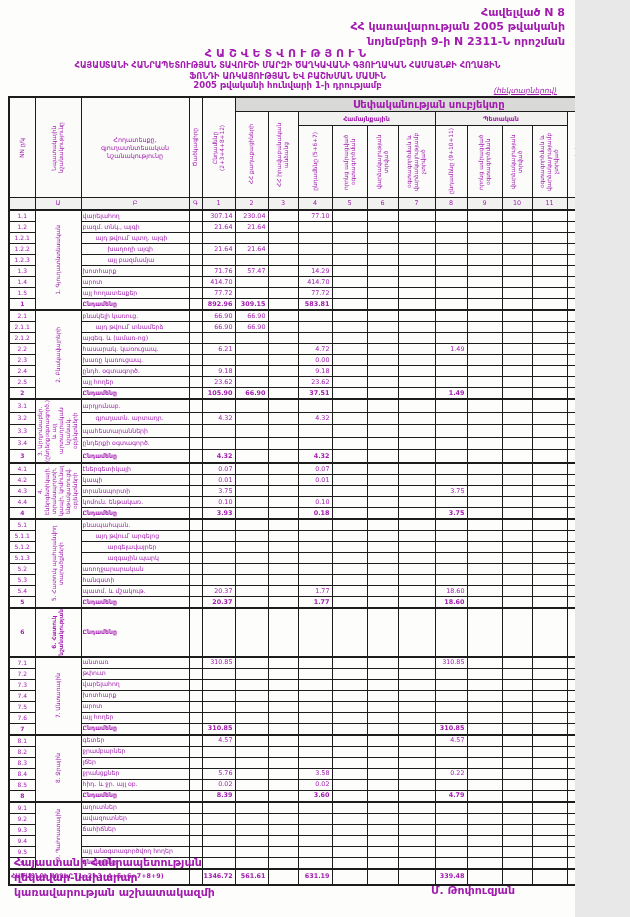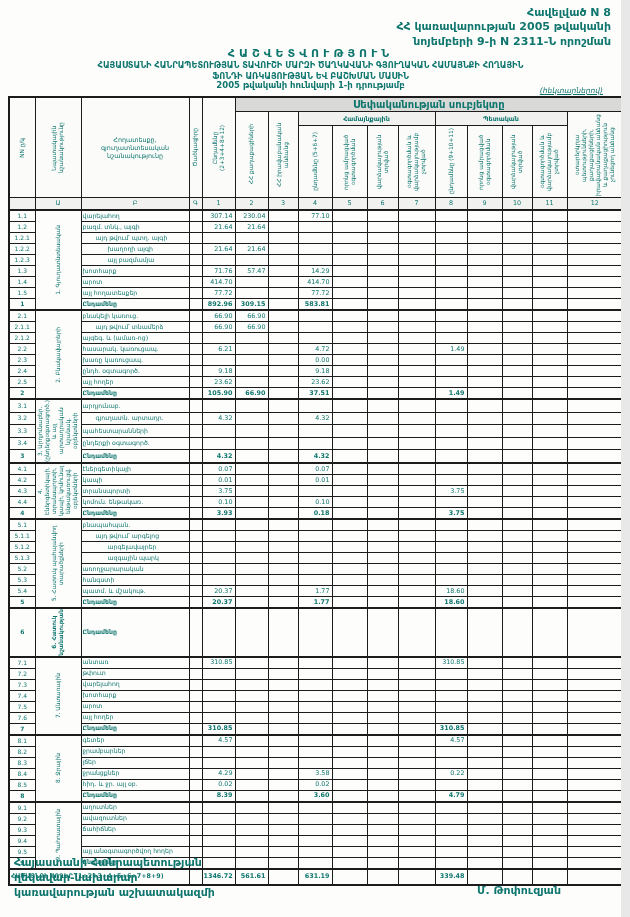--- a/index.html
+++ b/index.html
@@ -1,18 +1,18 @@
 <!DOCTYPE html>
 <html><head>
 <meta charset="utf-8">
 <style>
   html,body{margin:0;padding:0;background:#e8e8e8;}
   .page{
-    position:relative;width:621px;height:917px;background:#fdfdfc;
-    font-family:"DejaVu Sans",sans-serif;color:#0f766e;overflow:hidden;
+    position:relative;width:575px;height:917px;background:#fdfdfc;
+    font-family:"DejaVu Sans",sans-serif;color:#a21caf;overflow:hidden;
   }
   .appendix{
     position:absolute;top:6px;right:10px;text-align:right;
     font-weight:bold;font-size:11px;line-height:1.3;
   }
   .rep-title{
     position:absolute;top:47px;left:0;width:100%;text-align:center;
     font-weight:bold;font-size:11px;letter-spacing:4px;
   }
   .main-title{
@@ -979,21 +979,21 @@
           <td class="c-num"></td>
           <td class="c-num"></td>
           <td class="c-num"></td>
           <td class="c-num"></td>
           <td class="c-num"></td>
         </tr>
         <tr>
           <td class="c-id">8.4</td>
           <td class="c-label ind0">ջրանցքներ</td>
           <td class="c-code"></td>
-          <td class="c-num">4.29</td>
+          <td class="c-num">5.76</td>
           <td class="c-num"></td>
           <td class="c-num"></td>
           <td class="c-num">3.58</td>
           <td class="c-num"></td>
           <td class="c-num"></td>
           <td class="c-num"></td>
           <td class="c-num">0.22</td>
           <td class="c-num"></td>
           <td class="c-num"></td>
           <td class="c-num"></td>

